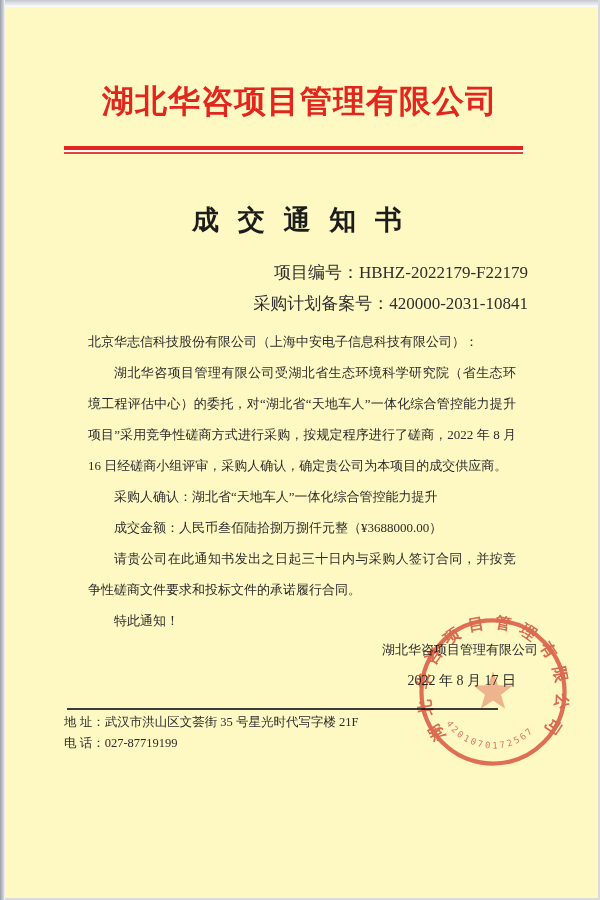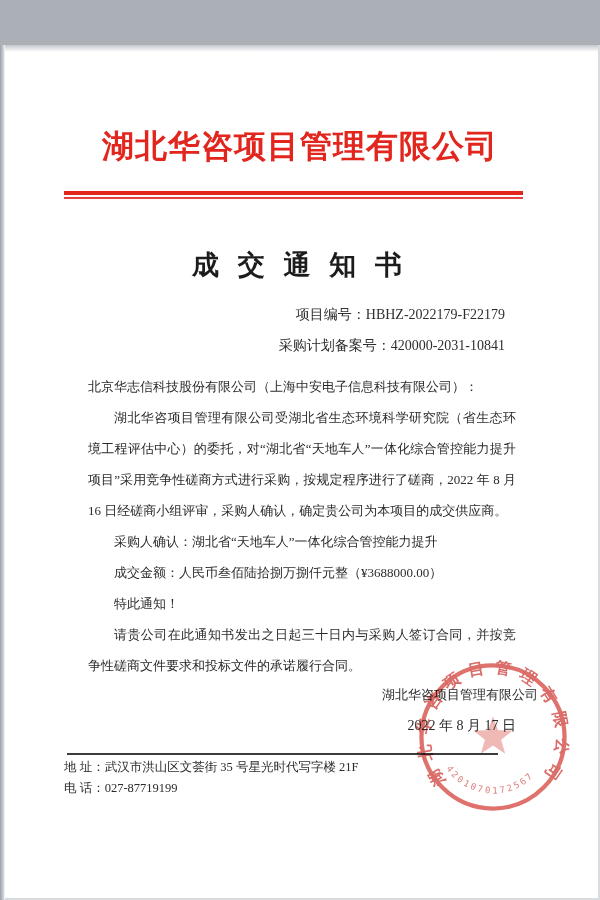--- a/index.html
+++ b/index.html
@@ -1,36 +1,36 @@
 <!DOCTYPE html>
 <html><head>
 <meta charset="utf-8">
 <style>
   html,body{margin:0;padding:0;}
   body{width:600px;height:900px;background:#aab0b6;font-family:"Liberation Serif","DejaVu Serif",serif;}
   .frame{position:relative;width:600px;height:900px;overflow:hidden;}
-  .page{position:absolute;inset:0;background:#ffffff;margin-top:45px;}
+  .page{position:absolute;inset:0;background:#fef9c3;}
   .edge-top{position:absolute;left:0;top:0;width:100%;height:7px;
     background:linear-gradient(#c3c8ce,#ffffff);}
   .edge-left{position:absolute;left:0;top:0;width:5px;height:100%;
     background:linear-gradient(90deg,#99a0a8,#d8dbdf 80%,#ffffff);}
   .edge-right{position:absolute;right:0;top:0;width:2px;height:100%;background:#d9dcdf;}
   .edge-bottom{position:absolute;left:0;bottom:0;width:100%;height:2px;background:#d9dcdf;}
 
   .letterhead{position:absolute;top:80px;left:0;width:100%;text-align:center;
     font-size:32px;font-weight:bold;color:#e2261e;letter-spacing:1px;white-space:nowrap;}
   .rule{position:absolute;top:146px;left:64px;width:459px;}
   .rule-thick{height:4px;background:#e2261e;}
   .rule-gap{height:2px;background:#ffffff;}
   .rule-thin{height:2px;background:#e4423a;}
 
   .doc-title{position:absolute;top:202px;left:0;width:100%;margin:0;text-align:center;
     font-size:27px;font-weight:bold;color:#1c1c1c;letter-spacing:6px;}
 
-  .meta{position:absolute;right:95px;font-size:14px;color:#2e2e2e;white-space:nowrap;text-align:center;}
+  .meta{position:absolute;right:72px;font-size:17px;color:#2e2e2e;white-space:nowrap;text-align:center;}
   .meta1{top:261px;}
   .meta2{top:292px;}
 
   .body-text{position:absolute;left:88px;top:326px;width:428px;
     font-size:13px;line-height:31px;color:#2b2b2b;text-align:justify;}
   .body-text p{margin:0;text-indent:2em;}
   .body-text p.no-indent{text-indent:0;}
 
   .sig-company{position:absolute;top:641px;right:62px;font-size:13px;color:#2b2b2b;white-space:nowrap;}
   .sig-date{position:absolute;top:672px;right:84px;font-size:14px;color:#2b2b2b;white-space:nowrap;}
@@ -69,22 +69,22 @@
     <h1 class="doc-title">成 交 通 知 书</h1>
 
     <div class="meta meta1">项目编号：HBHZ-2022179-F22179</div>
     <div class="meta meta2">采购计划备案号：420000-2031-10841</div>
 
     <div class="body-text">
       <p class="no-indent">北京华志信科技股份有限公司（上海中安电子信息科技有限公司）：</p>
       <p>湖北华咨项目管理有限公司受湖北省生态环境科学研究院（省生态环境工程评估中心）的委托，对“湖北省“天地车人”一体化综合管控能力提升项目”采用竞争性磋商方式进行采购，按规定程序进行了磋商，2022 年 8 月 16 日经磋商小组评审，采购人确认，确定贵公司为本项目的成交供应商。</p>
       <p>采购人确认：湖北省“天地车人”一体化综合管控能力提升</p>
       <p>成交金额：人民币叁佰陆拾捌万捌仟元整（¥3688000.00）</p>
+      <p>请贵公司在此通知书发出之日起三十日内与采购人签订合同，并按竞争性磋商文件要求和投标文件的承诺履行合同。</p>
       <p>特此通知！</p>
-      <p>请贵公司在此通知书发出之日起三十日内与采购人签订合同，并按竞争性磋商文件要求和投标文件的承诺履行合同。</p>
     </div>
 
     <div class="sig-company">湖北华咨项目管理有限公司</div>
     <div class="sig-date">2022 年 8 月 17 日</div>
 
     <div class="footer-rule"></div>
     <div class="footer-line footer-address">地 址：武汉市洪山区文荟街 35 号星光时代写字楼 21F</div>
     <div class="footer-line footer-phone">电 话：027-87719199</div>
 
     <svg class="seal" viewBox="0 0 170 170">

